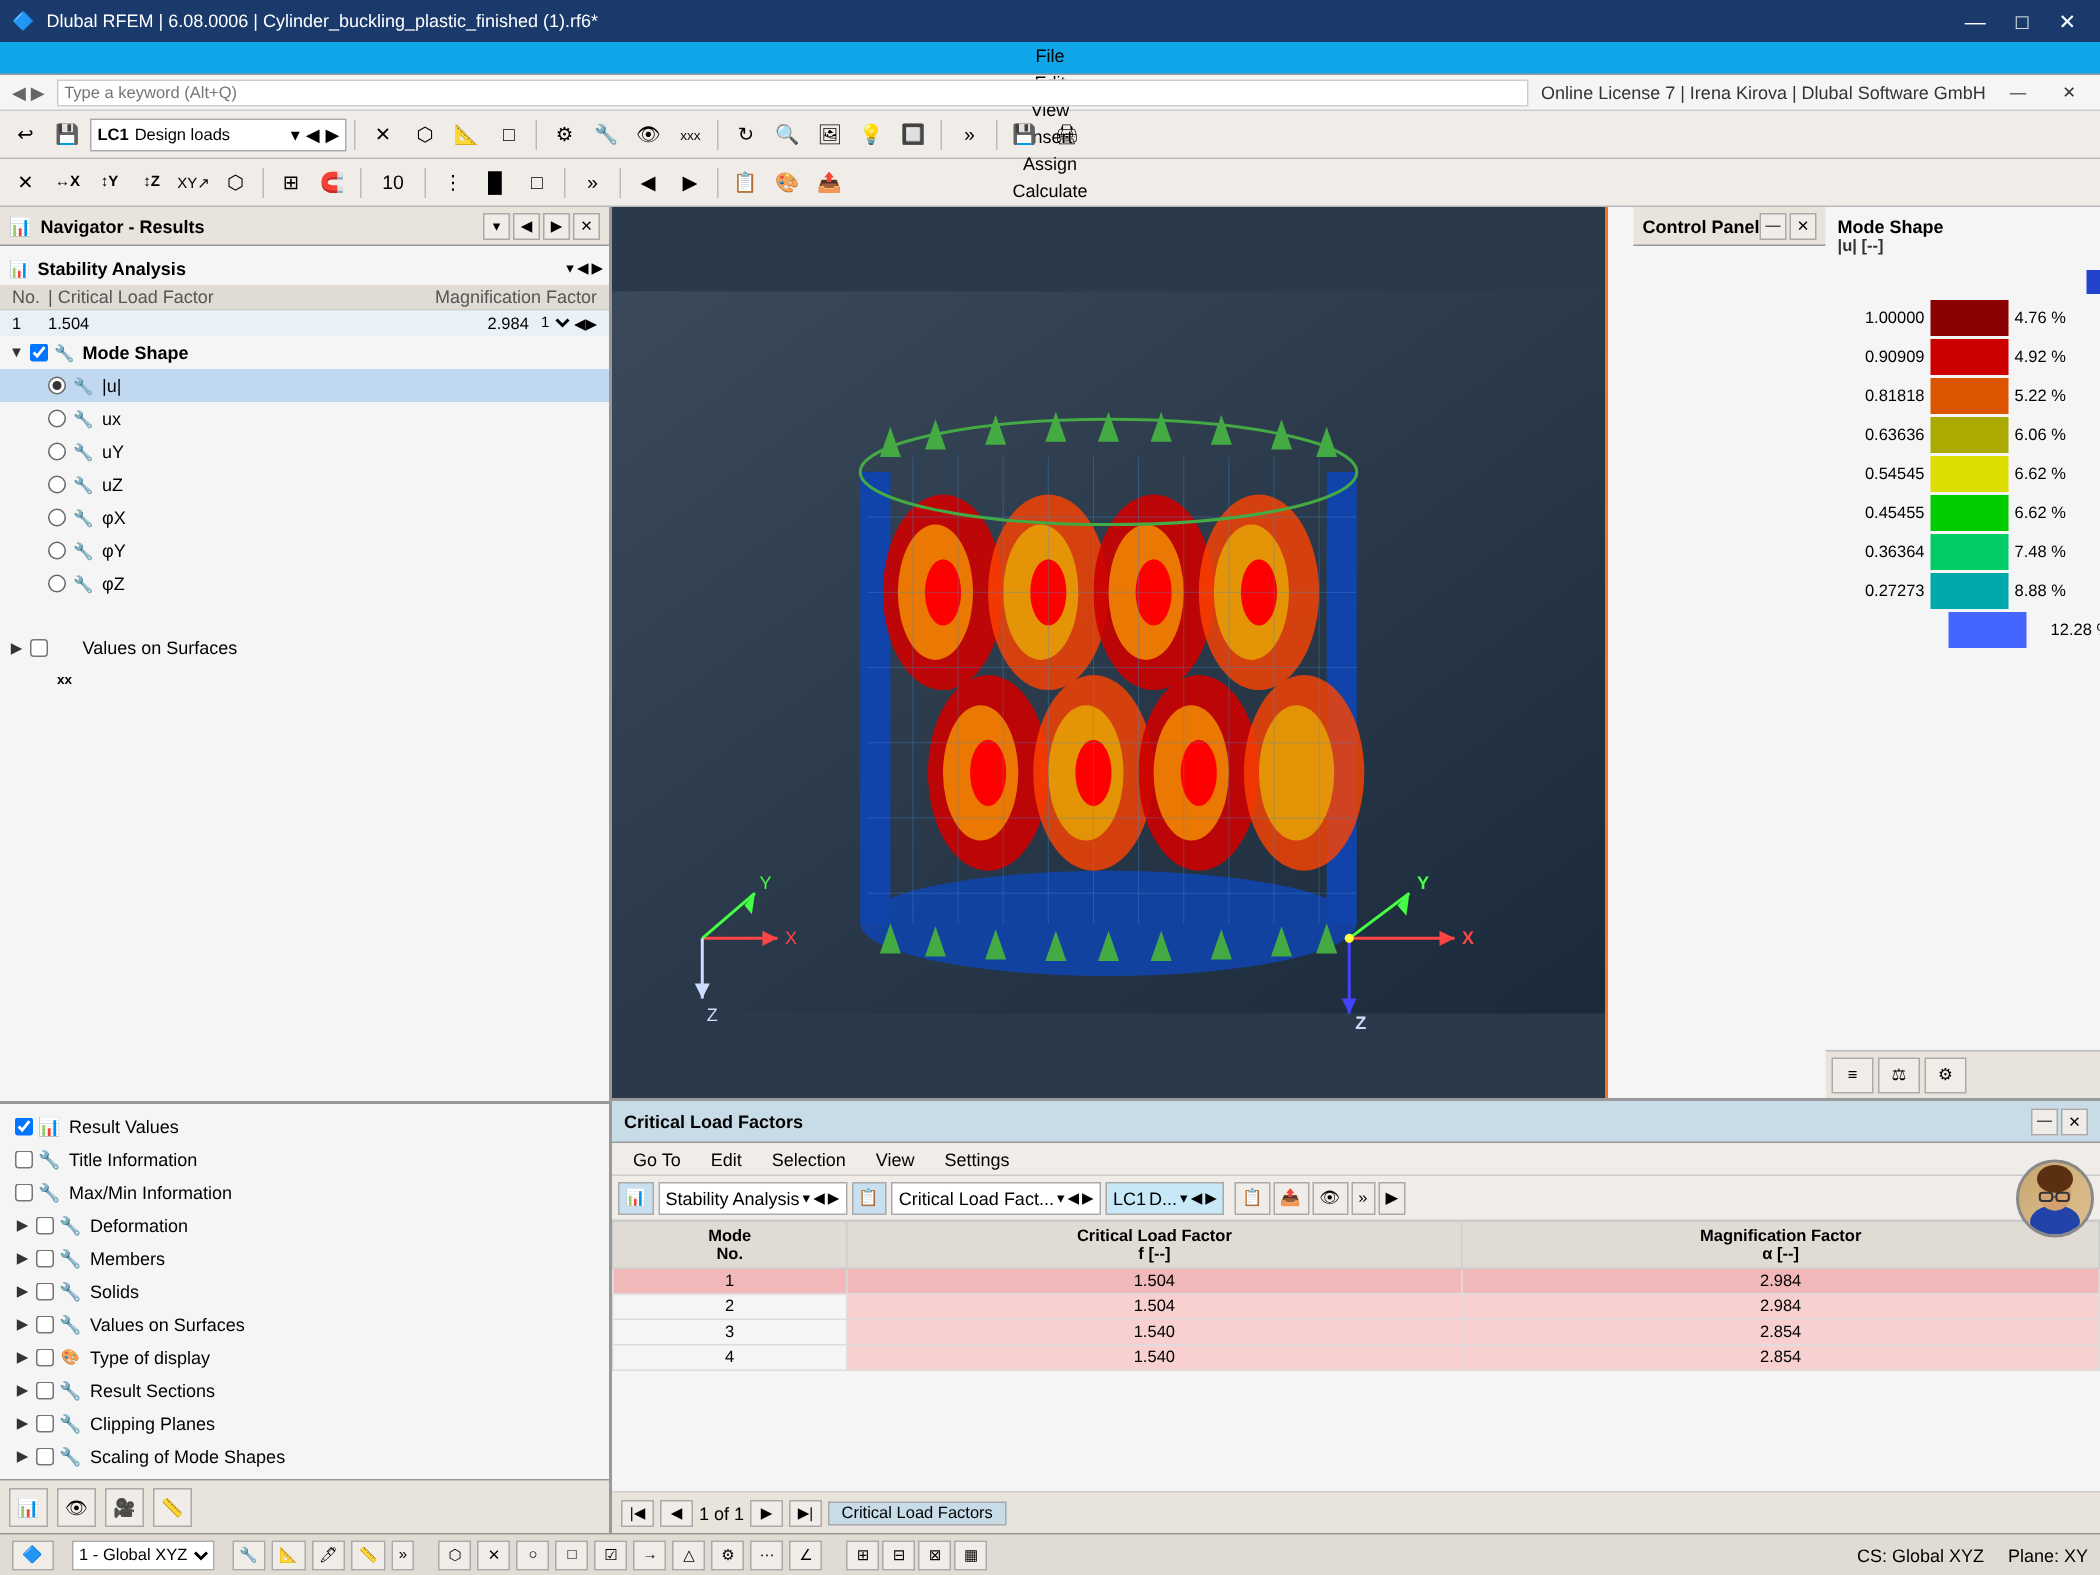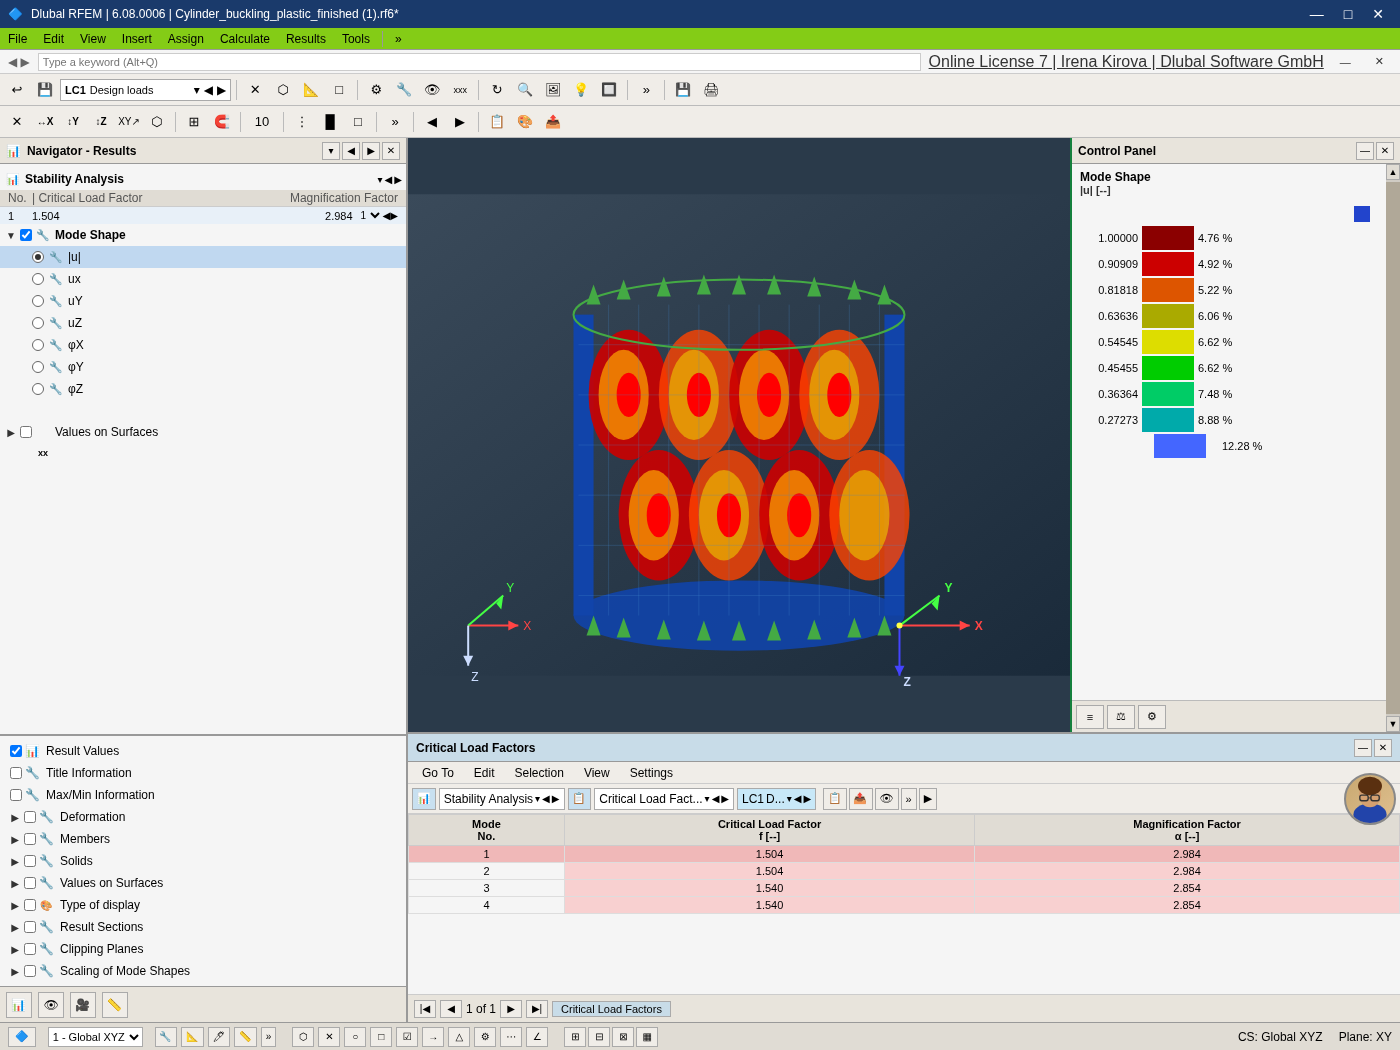--- a/index.html
+++ b/index.html
@@ -5,28 +5,28 @@
     * { box-sizing: border-box; margin: 0; padding: 0; font-family: 'Segoe UI', Tahoma, Arial, sans-serif; font-size: 12px; }
     body { width: 1400px; height: 1050px; overflow: hidden; background: #d4d0c8; }
 
     
     .title-bar { background: #1a3a6b; color: white; height: 28px; display: flex; align-items: center; padding: 0 8px; justify-content: space-between; }
     .title-bar-left { display: flex; align-items: center; gap: 8px; }
     .title-bar-right { display: flex; gap: 4px; }
     .title-bar-btn { background: transparent; border: none; color: white; cursor: pointer; padding: 2px 8px; font-size: 14px; }
 
     
-    .menu-bar { background: #84cc16; height: 22px; display: flex; align-items: center; border-bottom: 1px solid #999; }
+    .menu-bar { background: #0ea5e9; height: 22px; display: flex; align-items: center; border-bottom: 1px solid #999; flex-direction: column; }
     .menu-item { padding: 2px 8px; cursor: pointer; color: #000; }
     .menu-separator { width: 1px; height: 16px; background: #999; margin: 0 4px; }
 
     
     .search-bar { background: #f5f5f5; height: 24px; display: flex; align-items: center; padding: 0 8px; gap: 8px; border-bottom: 1px solid #ccc; }
     .search-input { flex: 1; height: 18px; border: 1px solid #ccc; padding: 0 4px; font-size: 11px; color: #999; background: white; }
-    .license-info { font-size: 16px; color: #333; margin-left: auto; text-decoration: underline; }
+    .license-info { font-size: 12px; color: #333; margin-left: auto; }
 
     
     .toolbar { background: #f0ede8; height: 32px; display: flex; align-items: center; padding: 0 4px; gap: 2px; border-bottom: 1px solid #bbb; }
     .tb-btn { width: 26px; height: 24px; border: 1px solid transparent; background: transparent; cursor: pointer; display: flex; align-items: center; justify-content: center; font-size: 13px; }
     .tb-sep { width: 1px; height: 20px; background: #bbb; margin: 0 3px; }
     .lc-selector { display: flex; align-items: center; gap: 4px; background: white; border: 1px solid #aaa; padding: 1px 4px; height: 22px; }
     .lc-label { font-weight: bold; color: #000; font-size: 11px; }
     .lc-name { font-size: 11px; min-width: 100px; }
 
     
@@ -58,21 +58,21 @@
     .nav-bottom-icon { width: 18px; height: 18px; margin-right: 4px; display: flex; align-items: center; justify-content: center; }
 
     
     .nav-footer { height: 36px; background: #e8e4dc; border-top: 1px solid #999; display: flex; align-items: center; padding: 0 6px; gap: 6px; }
     .nav-footer-btn { width: 26px; height: 26px; border: 1px solid #aaa; background: #f0ede8; cursor: pointer; display: flex; align-items: center; justify-content: center; }
 
     
     .viewport { flex: 1; background: #2a3a4a; position: relative; overflow: hidden; }
 
     
-    .control-panel { width: 330px; background: #f5f5f5; border-left: 2px solid #15803d; display: flex; flex-direction: column; }
+    .control-panel { width: 330px; background: #f5f5f5; border-left: 2px solid #f97316; display: flex; flex-direction: row; padding-left: 17px; }
     .cp-header { background: #e8e4dc; height: 26px; display: flex; align-items: center; padding: 0 6px; font-weight: bold; font-size: 12px; border-bottom: 1px solid #999; justify-content: space-between; }
     .cp-header-btns { display: flex; gap: 2px; }
     .cp-title-text { font-weight: bold; }
     .cp-mode-shape { padding: 6px 8px; font-size: 12px; font-weight: bold; }
     .cp-mode-val { font-size: 11px; color: #333; }
     .cp-toolbar { height: 32px; display: flex; align-items: center; padding: 0 4px; gap: 3px; border-top: 1px solid #bbb; background: #e8e4dc; }
     .cp-tb-btn { width: 28px; height: 24px; border: 1px solid #aaa; background: #f0ede8; cursor: pointer; display: flex; align-items: center; justify-content: center; font-size: 11px; }
 
     
     .cp-scrollbar { width: 14px; background: #d0ccc4; display: flex; flex-direction: column; align-items: center; }

